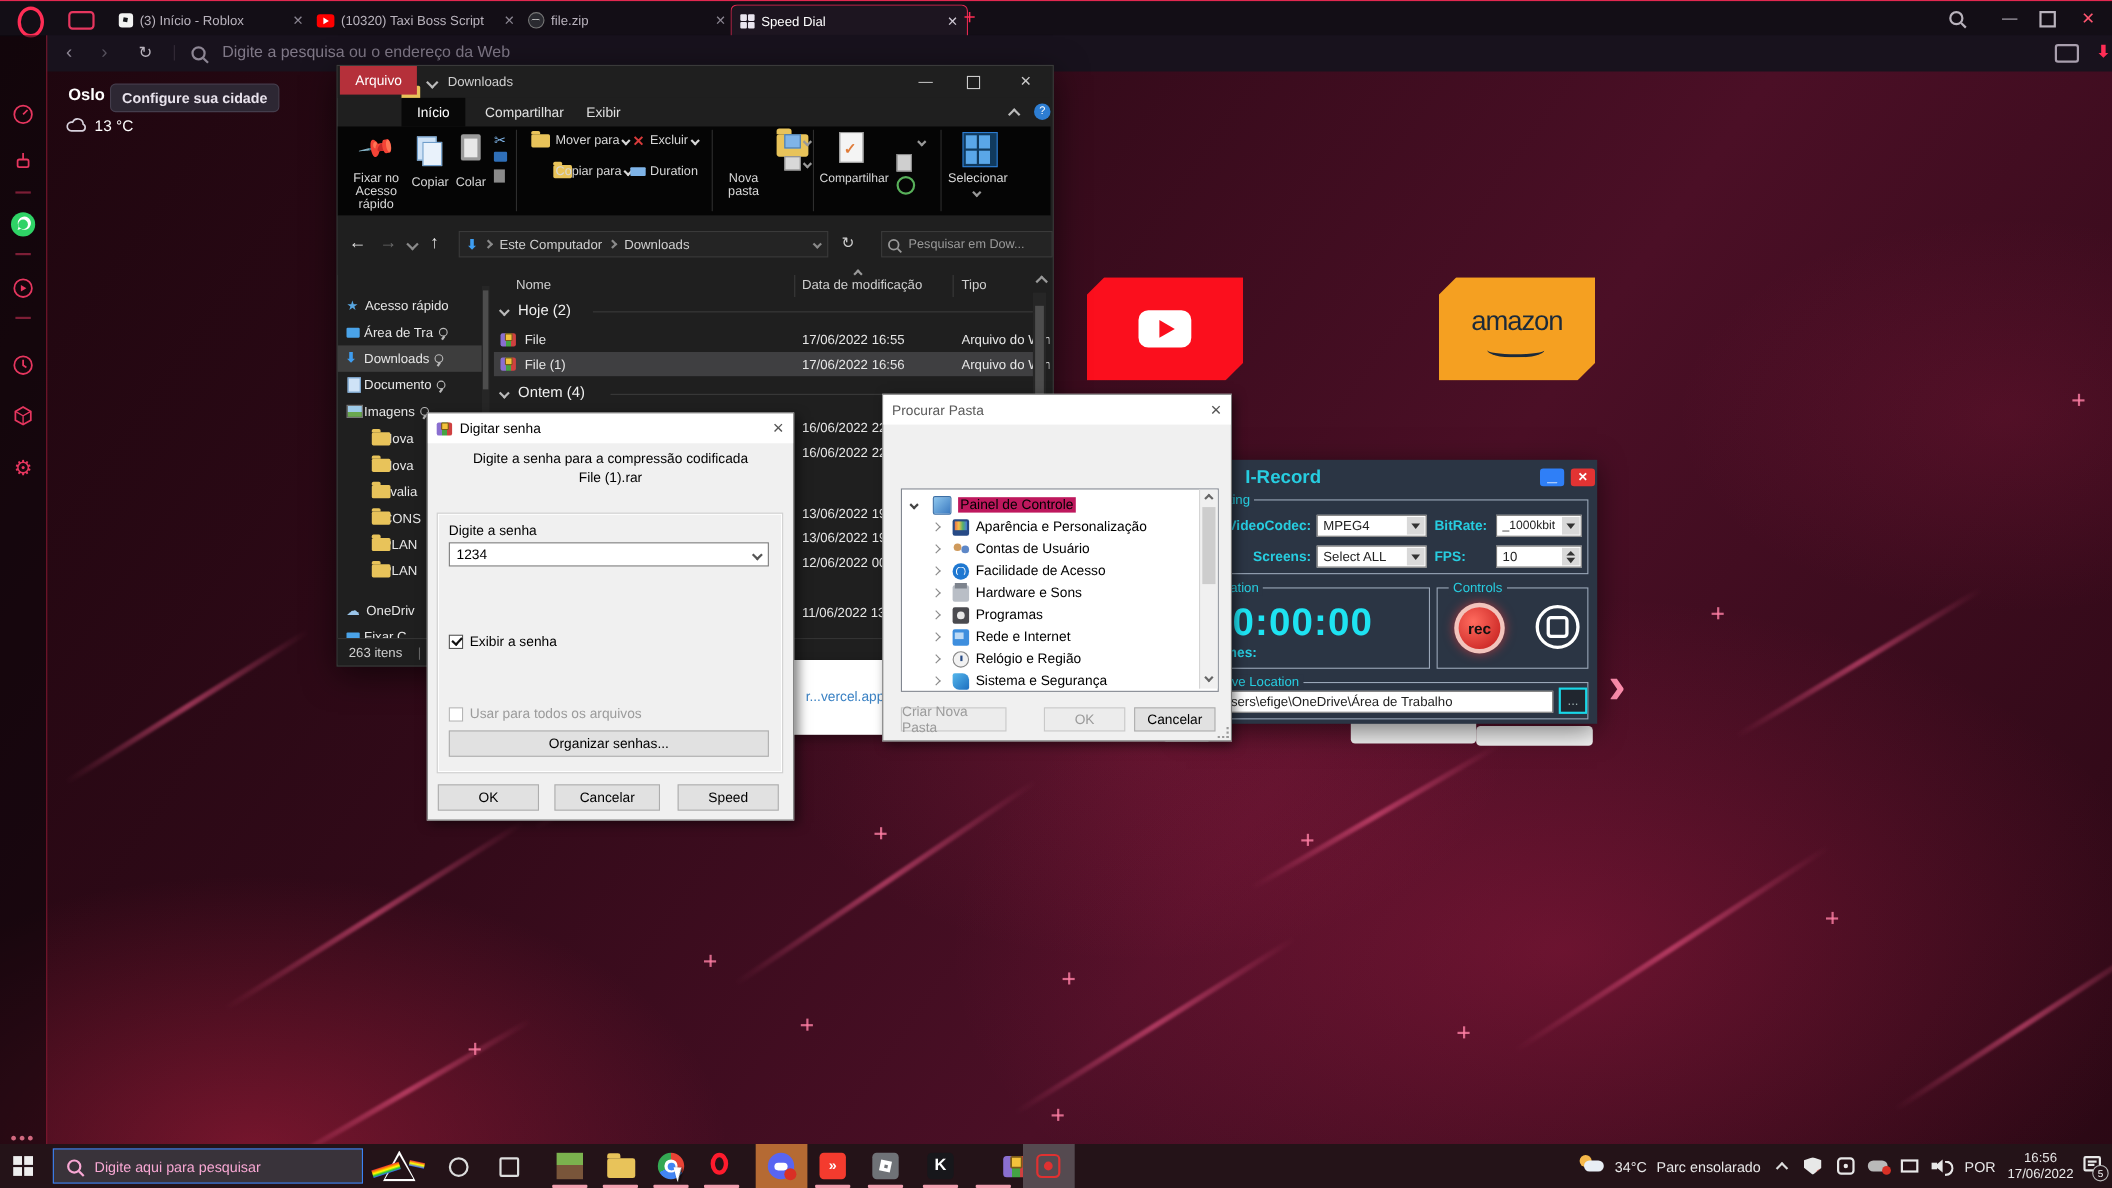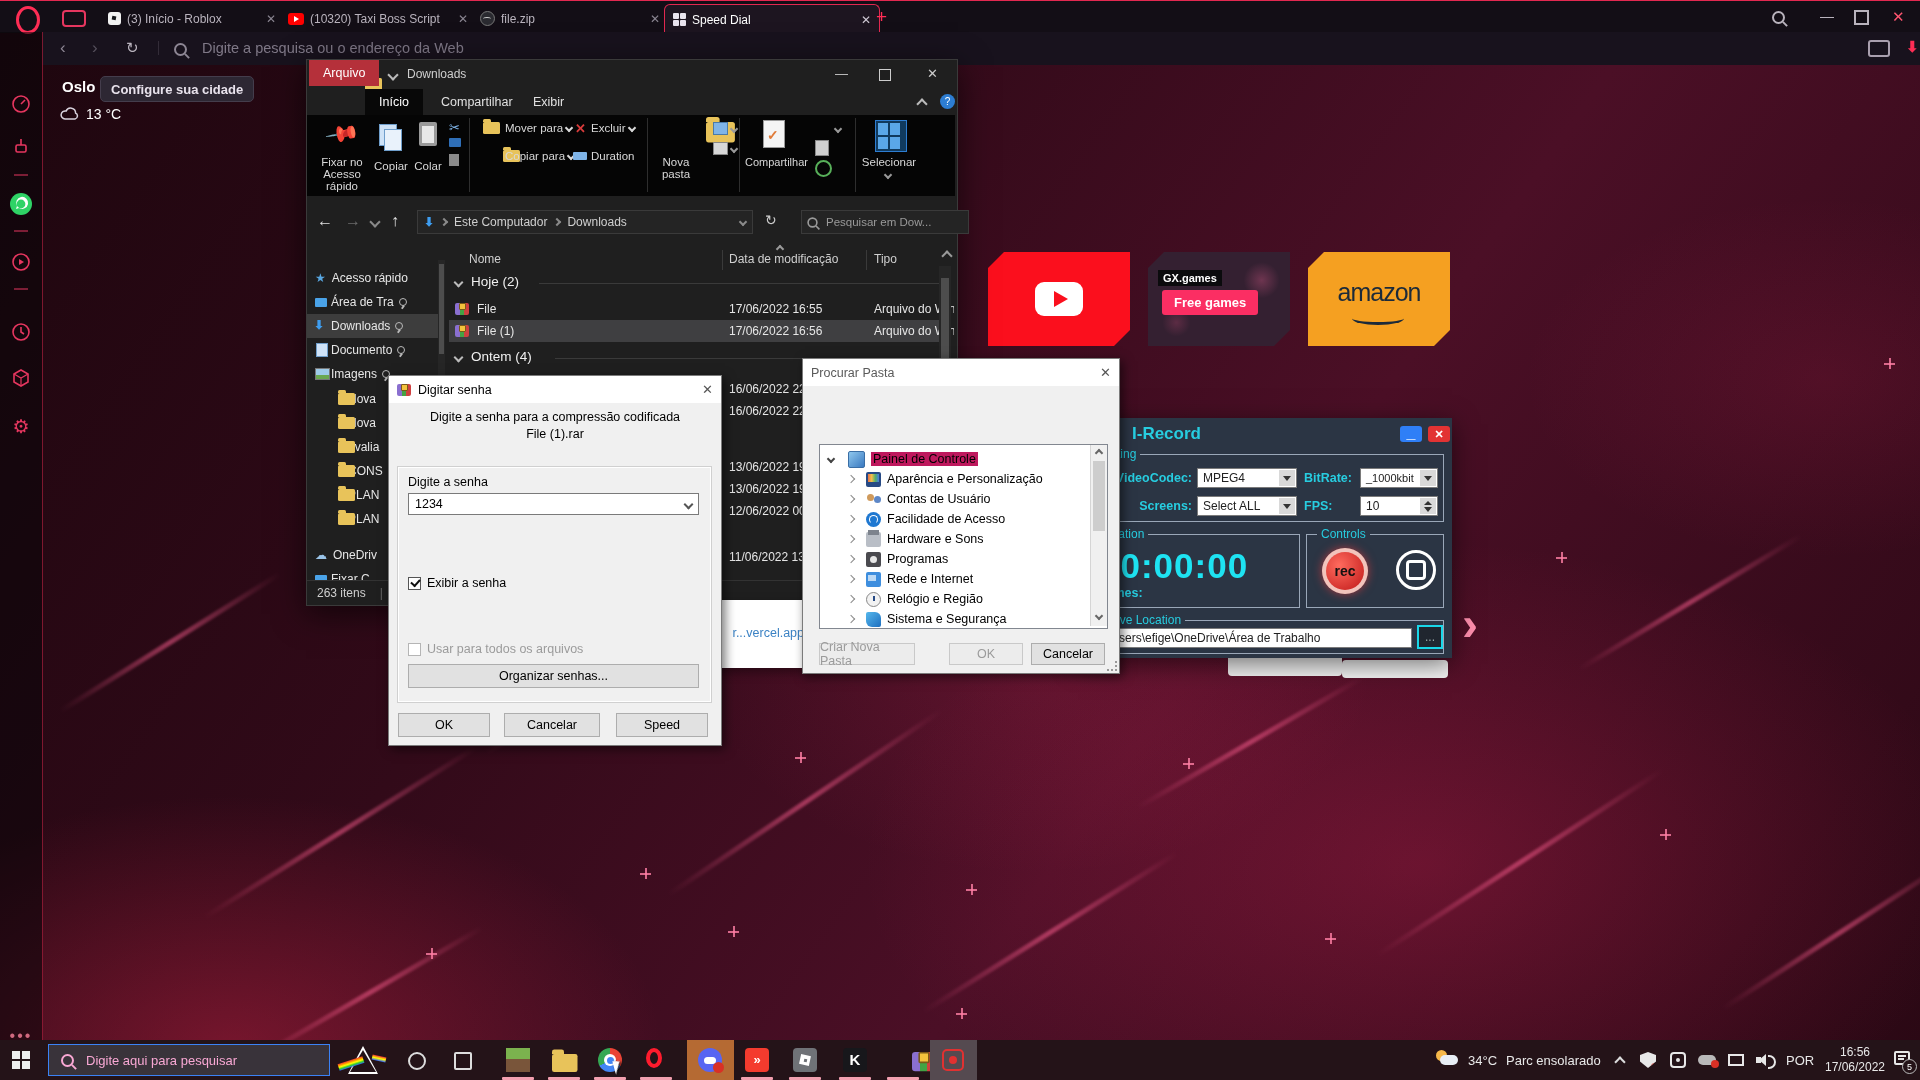--- a/index.html
+++ b/index.html
@@ -222,24 +222,20 @@
     <svg width="20" height="14" viewBox="0 0 20 14">
         <path d="M5 12a4 4 0 1 1 1-7.9A5 5 0 0 1 15.6 6 3.2 3.2 0 0 1 15 12z" fill="none" stroke="#d8d2dd" stroke-width="1.5"></path>
       </svg>
     <span style="margin-left:6px">13 °C</span>
   </div>
 
   <div class="tile" style="left:988px;top:252px;width:142px;height:94px;background:#fb0f1d">
     <span class="abs" style="left:47px;top:30px;width:48px;height:34px;background:#fff;border-radius:9px"></span>
     <span class="abs" style="left:66px;top:39px;border-left:14px solid #fb0f1d;border-top:8px solid transparent;border-bottom:8px solid transparent"></span>
   </div>
-  <div class="tile" style="left:1148px;top:252px;width:142px;height:94px;background:radial-gradient(18px 18px at 80% 30%, #6e3550, transparent),radial-gradient(14px 14px at 20% 75%, #5c2c44, transparent),#342031">
-    <span class="abs" style="left:10px;top:18px;background:#0b0b0d;color:#fff;font-size:11px;font-weight:bold;padding:2px 5px">GX.games</span>
-    <span class="abs" style="left:14px;top:38px;background:#fb2e63;color:#fff;font-size:13px;font-weight:bold;padding:5px 12px;border-radius:3px">Free games</span>
-  </div>
   <div class="tile" style="left:1308px;top:252px;width:142px;height:94px;background:#f5a021">
     <span class="abs" style="left:0;top:26px;width:142px;text-align:center;color:#1b2a3a;font-size:25px;font-weight:normal;letter-spacing:-1px">amazon</span>
     <span class="abs" style="left:44px;top:60px;width:52px;height:10px;border-bottom:3px solid #1b2a3a;border-radius:50%"></span>
   </div>
   <span class="abs" style="left:1462px;top:596px;color:#ff8fae;font-size:48px;font-weight:bold;z-index:6">›</span>
 
   <div class="abs" style="left:1056px;top:648px;width:46px;height:26px;background:#f4f4f4;border-radius:4px;z-index:5"></div>
   <div class="abs" style="left:1228px;top:652px;width:114px;height:24px;background:#f4f4f4;border-radius:4px;z-index:5"></div>
   <div class="abs" style="left:1342px;top:660px;width:106px;height:18px;background:#f4f4f4;border-radius:4px;z-index:5"></div>
 
@@ -331,21 +327,21 @@
     <span class="abs" style="left:84px;top:152px;color:#e0e0e0;font-size:16px">↑</span>
     <div class="abs flex" style="left:110px;top:150px;width:336px;height:24px;background:#242424;border:1px solid #3a3a3a;padding:0 6px;box-sizing:border-box">
       <span style="color:#3e9df0;font-weight:bold">⬇</span>
       <span class="chev" style="transform:rotate(-45deg);margin:0 7px;color:#8a8a8a;width:4px;height:4px"></span>
       <span class="hdrtxt">Este Computador</span>
       <span class="chev" style="transform:rotate(-45deg);margin:0 7px;color:#8a8a8a;width:4px;height:4px"></span>
       <span class="hdrtxt">Downloads</span>
       <span class="chev" style="margin-left:auto;color:#8a8a8a;width:4px;height:4px"></span>
     </div>
     <span class="abs" style="left:458px;top:152px;color:#ccc;font-size:14px">↻</span>
-    <div class="abs flex" style="left:494px;top:150px;width:168px;height:24px;background:#242424;border:1px solid #3a3a3a;padding:0 4px;box-sizing:border-box;color:#9a9a9a">
+    <div class="abs flex" style="left:494px;top:150px;width:156px;height:24px;background:#242424;border:1px solid #3a3a3a;padding:0 4px;box-sizing:border-box;color:#9a9a9a">
       <span class="mag" style="transform:scale(.8)"></span>
       <span style="margin-left:7px;font-size:11.5px;white-space:nowrap;overflow:hidden">Pesquisar em Dow...</span>
     </div>
     
     <div class="navitem" style="top:206px;padding-left:8px">
       <span style="color:#58a6e0;margin-right:6px">★</span>
       <span style="font-size:12px">Acesso rápido</span>
     </div>
     <div class="navitem" style="top:230px">
       <span class="abs" style="left:8px;width:12px;height:9px;background:#4aa3e8;border-radius:1px"></span>

